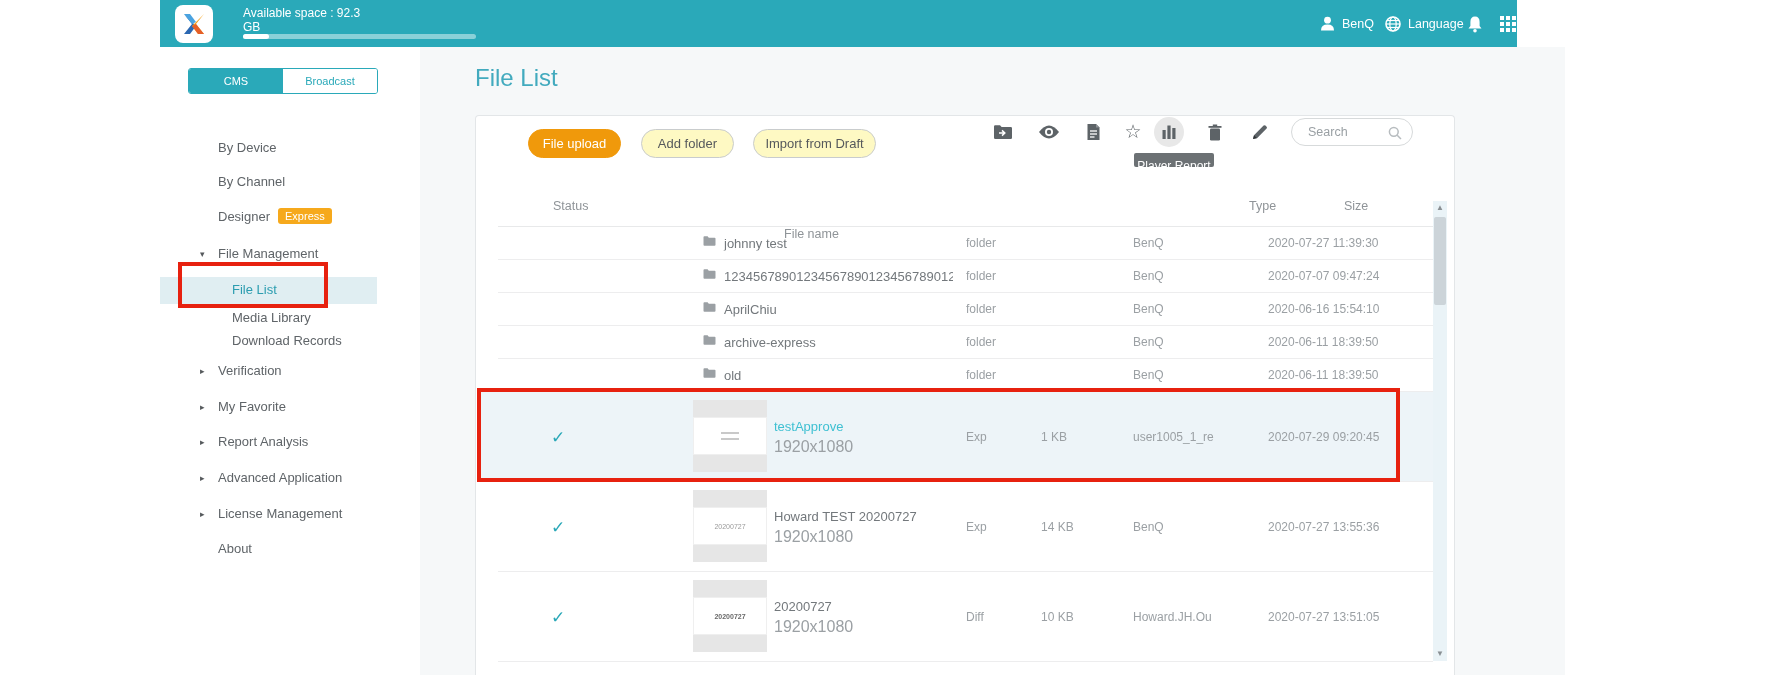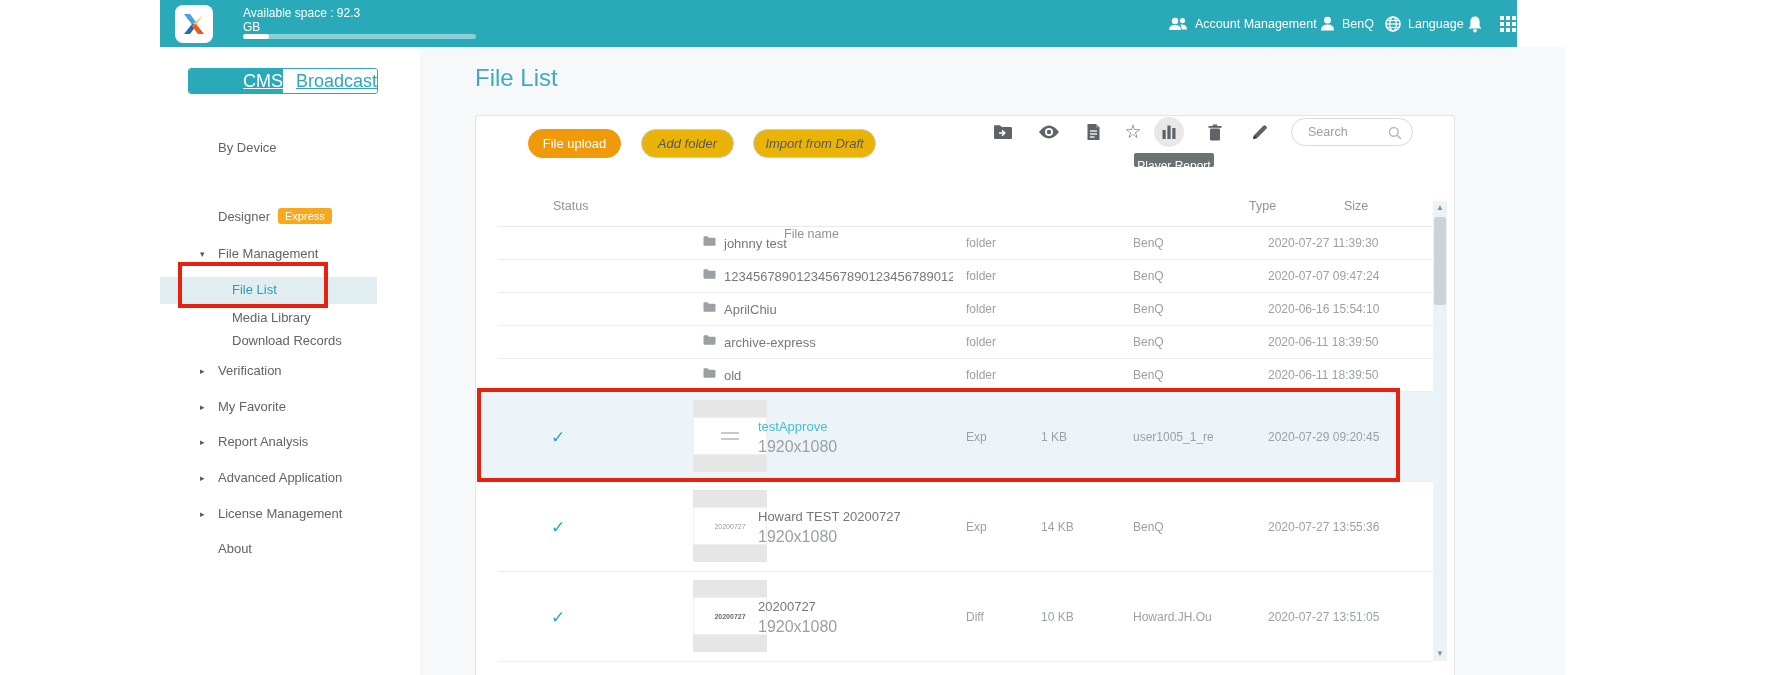--- a/index.html
+++ b/index.html
@@ -16,41 +16,41 @@
   .space-fill { position:absolute; left:0; top:0; width:26px; height:5px; background:#fff; border-radius:3px; }
   .tb-item { position:absolute; top:0; height:47px; display:flex; align-items:center; color:#fff; font-size:12.5px; cursor:pointer; }
   .tb-item svg { margin-right:7px; }
   .tb-ico { position:absolute; top:0; height:47px; display:flex; align-items:center; cursor:pointer; }
   .grid-ico { display:grid; grid-template-columns:repeat(3,4px); grid-gap:2px; }
   .grid-ico i { width:4px; height:4px; background:#fff; display:block; }
 
   
   .sidebar { position:absolute; left:0; top:47px; width:260px; height:628px; background:#fff; }
   .tabgroup { position:absolute; left:28px; top:21px; width:190px; height:26px; border:1px solid #2aa9b9; border-radius:3px; display:flex; overflow:hidden; }
-  .tab { flex:1; text-align:right; line-height:24px; font-size:18px; cursor:pointer;text-decoration:underline; }
+  .tab { flex:1; text-align:center; line-height:24px; font-size:11px; cursor:pointer; }
   .tab.active { background:#2aa9b9; color:#fff; }
   .tab.inactive { background:#fff; color:#2aa9b9; }
   .snav { position:absolute; left:0; top:0; width:260px; height:22px; line-height:22px; font-size:13px; color:#5f6468; cursor:pointer; }
   .snav .lbl { position:absolute; left:58px; white-space:nowrap; }
   .snav .sub { left:72px; }
   .snav .caret { position:absolute; left:40px; font-size:9px; color:#55595c; top:0; }
   .hilite { position:absolute; left:0; top:230px; width:217px; height:27px; background:#e0eef2; }
   .snav.active-item .lbl { color:#2b9db0; }
   .badge { display:inline-block; margin-left:8px; background:#f6a91c; color:#fff; font-size:11px; line-height:16px; padding:0 7px; border-radius:3px; vertical-align:1px; }
 
   
   .content { position:absolute; left:260px; top:47px; width:1145px; height:628px; background:#f6f8f9; }
   .page-title { position:absolute; left:55px; top:17px; font-size:24px; color:#42aabe; font-weight:normal; }
 
   .panel { position:absolute; left:55px; top:68px; width:980px; height:560px; background:#fff; border:1px solid #e3e6e8; border-bottom:none; border-radius:4px 4px 0 0; }
 
   
   .btn { position:absolute; height:29px; border-radius:15px; font-size:13px; text-align:center; line-height:27px; cursor:pointer; }
   .btn-primary { background:#f0990b; color:#fff; border:1px solid #f0990b; }
-  .btn-outline { background:#eab308; color:#56595c; border:1px solid #c9cccd;font-style:italic; }
+  .btn-outline { background:#fef9c3; color:#56595c; border:1px solid #c9cccd; }
   .tool-ico { position:absolute; top:5px; width:22px; height:22px; display:flex; align-items:center; justify-content:center; cursor:pointer; }
   .tool-ico svg { display:block; }
   .chart-bg { position:absolute; left:678px; top:1px; width:30px; height:30px; background:#e8e8e8; border-radius:50%; }
   .star-glyph { font-size:19px; color:#5d6367; line-height:20px; }
   .tooltip { position:absolute; left:658px; top:37px; width:80px; height:14px; background:#6c7174; color:#fff; font-size:12px; text-align:center; line-height:26px; border-radius:2px; z-index:5; }
   .search { position:absolute; left:815px; top:2px; width:122px; height:28px; border:1px solid #d7dadb; border-radius:14px; background:#fff; }
   .search input { position:absolute; left:16px; top:1px; width:80px; height:24px; border:none; outline:none; font-size:12.5px; color:#555; background:transparent; font-family:Liberation Sans, sans-serif; }
   .search input::placeholder { color:#9aa0a4; }
   .search svg { position:absolute; right:10px; top:7px; }
 
@@ -68,21 +68,21 @@
   .c-type { left:468px; } .c-size { left:543px; } .c-owner { left:635px; } .c-date { left:770px; }
   .fold-name { position:absolute; left:205px; top:50%; transform:translateY(-50%); font-size:13px; color:#73787c; white-space:nowrap; max-width:250px; overflow:hidden; display:flex; align-items:flex-start; }
   .fold-name svg { margin-right:8px; flex:none; }
   .check { position:absolute; left:48px; top:50%; transform:translateY(-50%); width:24px; text-align:center; color:#2aa8b8; font-size:17px; }
   .thumb { position:absolute; left:195px; top:8px; width:74px; height:74px; }
   .thumb .tb { height:17px; background:#e6e6e6; }
   .thumb .tm { height:38px; background:#fff; border:1px solid #efefef; display:flex; flex-direction:column; align-items:center; justify-content:center; }
   .tm .dash { width:18px; height:2px; background:#c9c9c9; margin:2px 0; }
   .tm .tlabel { font-size:7px; color:#9a9a9a; letter-spacing:0; }
   .tm .tlabel.dark { color:#6a6a6a; font-weight:bold; }
-  .nameblk { position:absolute; left:260px; top:50%; transform:translateY(-50%); }
+  .nameblk { position:absolute; left:276px; top:50%; transform:translateY(-50%); }
   .fname { font-size:13px; color:#73787c; white-space:nowrap; }
   .fname.link { color:#3fc0d2; }
   .fres { font-size:16px; color:#9ba0a4; margin-top:4px; }
 
   
   .vscroll { position:absolute; left:957px; top:85px; width:14px; height:460px; background:#eaf3f7; }
   .vs-arrow { position:absolute; left:0; width:14px; height:14px; font-size:8px; color:#8a9094; text-align:center; line-height:14px; cursor:pointer; }
   .vs-up { top:0; } .vs-down { bottom:0; }
   .vs-thumb { position:absolute; left:1px; top:16px; width:12px; height:88px; background:#ccd4d9; border-radius:2px; cursor:pointer; }
 
@@ -107,29 +107,20 @@
       </svg>
     </div>
     <div class="avail">
       <div>Available space : 92.3</div>
       <div>GB</div>
     </div>
     <div class="space-bar">
       <div class="space-fill"></div>
     </div>
 
-    <div class="tb-item" style="left:1008px;">
-      <svg width="20" height="14" viewBox="0 0 20 14">
-        <circle cx="7" cy="4" r="3.2" fill="#fff"></circle>
-            <path d="M1 13 Q1 8 7 8 Q13 8 13 13 Z" fill="#fff"></path>
-        <circle cx="14.5" cy="3.6" r="2.6" fill="#fff"></circle>
-            <path d="M12.5 7.6 Q19 7.2 19 12.5 L14 12.5" fill="#fff"></path>
-      </svg>
-      <span>Account Management</span>
-    </div>
 
     <div class="tb-item" style="left:1160px;">
       <svg width="15" height="15" viewBox="0 0 15 15">
         <circle cx="7.5" cy="4.2" r="3.4" fill="#fff"></circle>
             <path d="M1 14.5 Q1 8.6 7.5 8.6 Q14 8.6 14 14.5 Z" fill="#fff"></path>
       </svg>
       <span>BenQ</span>
     </div>
 
     <div class="tb-item" style="left:1225px;">
@@ -169,20 +160,23 @@
     <div class="tabgroup">
       <div class="tab active">CMS</div>
       <div class="tab inactive">Broadcast</div>
     </div>
 
     <div class="hilite"></div>
 
     <div class="snav" style="top:90px;">
       <span class="lbl">By Device</span>
     </div>
+    <div class="snav" style="top:124px;">
+      <span class="lbl">By Channel</span>
+    </div>
     <div class="snav" style="top:159px;">
       <span class="lbl"><span>Designer</span><span class="badge">Express</span></span>
     </div>
     <div class="snav" style="top:196px;">
       <span class="caret">▾</span>
       <span class="lbl">File Management</span>
     </div>
     <div class="snav active-item" style="top:232px;">
       <span class="lbl sub">File List</span>
     </div>

